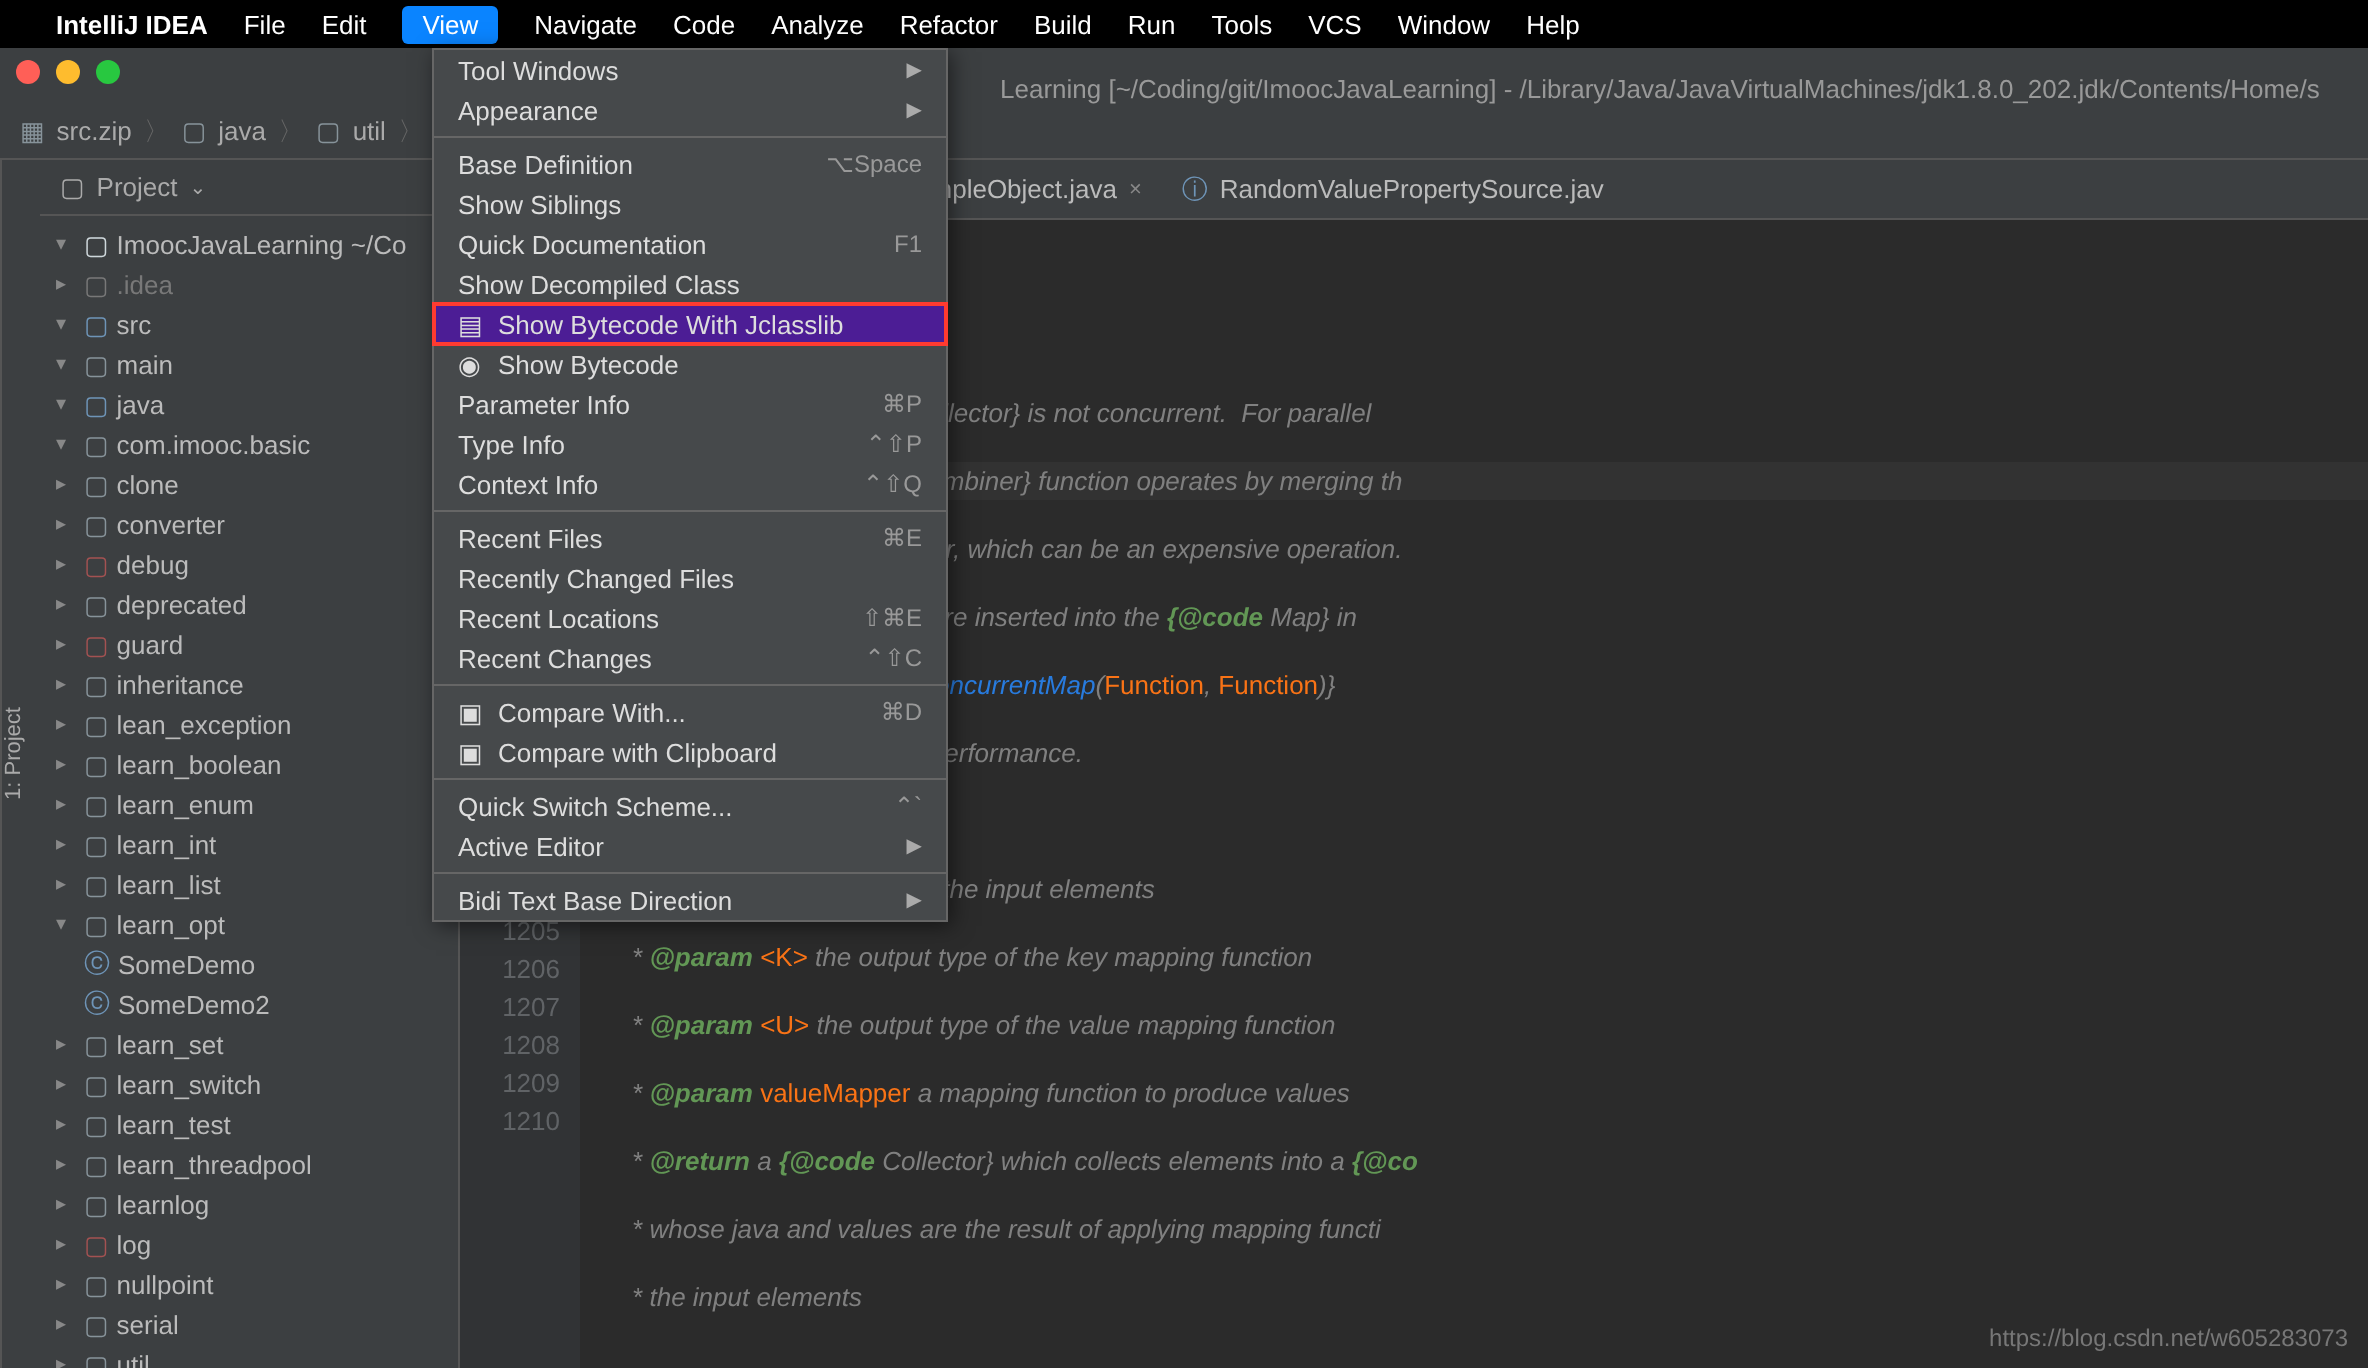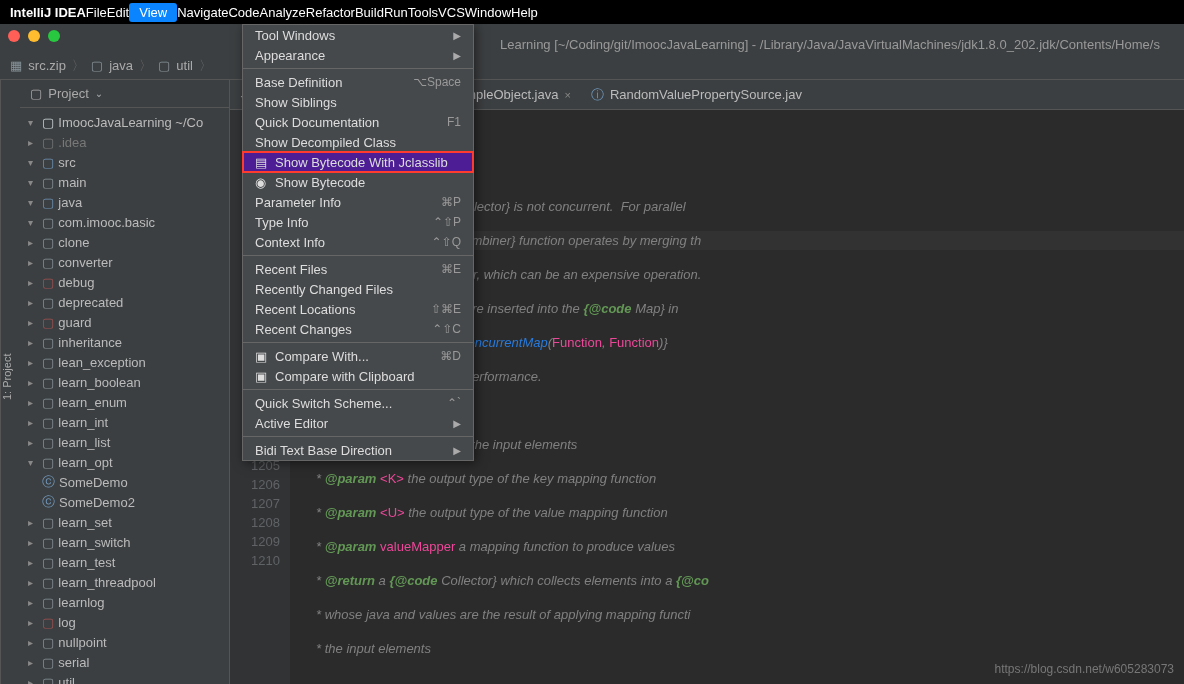--- a/index.html
+++ b/index.html
@@ -1,17 +1,17 @@
 <!DOCTYPE html>
 <html><head>
 <meta charset="utf-8">
 <style>
 *{margin:0;padding:0;box-sizing:border-box;font-family:-apple-system,BlinkMacSystemFont,"Segoe UI",sans-serif;font-size:13px}
 body{background:#2b2b2b;color:#bbb;width:1184px;height:684px;overflow:hidden;position:relative}
-.menubar{height:24px;background:#000;display:flex;align-items:center;padding:0 10px;color:#fff;font-size:13px}
+.menubar{height:24px;background:#000;display:flex;align-items:center;padding:0 10px;gap:18px;color:#fff;font-size:13px}
 .menubar .apple{font-size:15px}
 .menubar .bold{font-weight:600}
 .menubar .active{background:#0a84ff;padding:2px 10px;border-radius:3px}
 .traffic{position:absolute;top:30px;left:8px;display:flex;gap:8px}
 .traffic span{width:12px;height:12px;border-radius:50%;display:inline-block}
 .traffic .r{background:#ff5f57}.traffic .y{background:#febc2e}.traffic .g{background:#28c840}
 .titlebar{height:28px;background:#3c3f41;display:flex;align-items:flex-end;padding-left:500px;color:#999;font-size:12px;white-space:nowrap;overflow:hidden}
 .breadcrumb{height:28px;background:#3c3f41;display:flex;align-items:center;padding:0 10px;gap:6px;color:#aaa;font-size:12px;border-bottom:1px solid #555}
 .bc-icon{color:#87939a}
 .chev{color:#666}
@@ -37,23 +37,23 @@
 .tab .ji{color:#6e94b7}
 .tab .x{color:#888;font-size:11px}
 .code{flex:1;display:flex;font-family:"JetBrains Mono",Menlo,monospace;font-size:13px;overflow:hidden}
 .gutter{width:60px;background:#313335;text-align:right;padding:4px 10px 0 0;color:#606366}
 .gutter div{height:19px;line-height:19px}
 .gutter .cur{color:#a4a3a3}
 .src{flex:1;padding:4px 0 0 8px;white-space:pre;color:#808080;font-style:italic}
 .src div{height:19px;line-height:19px}
 .c-tag{color:#629755;font-weight:bold;font-style:italic}
 .c-link{color:#287bde;font-style:italic}
-.c-param{color:#ec4899;font-style:normal}
+.c-param{color:#f97316;font-style:normal}
 .caret-line{background:#323232}
-.menu{position:absolute;top:24px;left:242px;width:232px;background:#46494b;border:1px solid #666;box-shadow:2px 2px 10px rgba(0,0,0,.5);z-index:100}
+.menu{position:absolute;top:24px;left:216px;width:258px;background:#46494b;border:1px solid #666;box-shadow:2px 2px 10px rgba(0,0,0,.5);z-index:100}
 .menu .mi{height:20px;display:flex;align-items:center;justify-content:space-between;padding:0 12px;color:#ddd;font-size:13px;cursor:default}
 .menu .mi.hl{background:#4c1d95;outline:2px solid #ff3b30;outline-offset:-1px}
 .menu .sep{height:1px;background:#666;margin:3px 0}
 .menu .arr{color:#aaa;font-size:10px}
 .menu .sc{color:#999;font-size:12px}
 .menu .ic{width:16px;display:inline-block;margin-right:4px}
 .watermark{position:absolute;bottom:8px;right:10px;color:#777;font-size:12px}
 </style>
 </head>
 <body>

